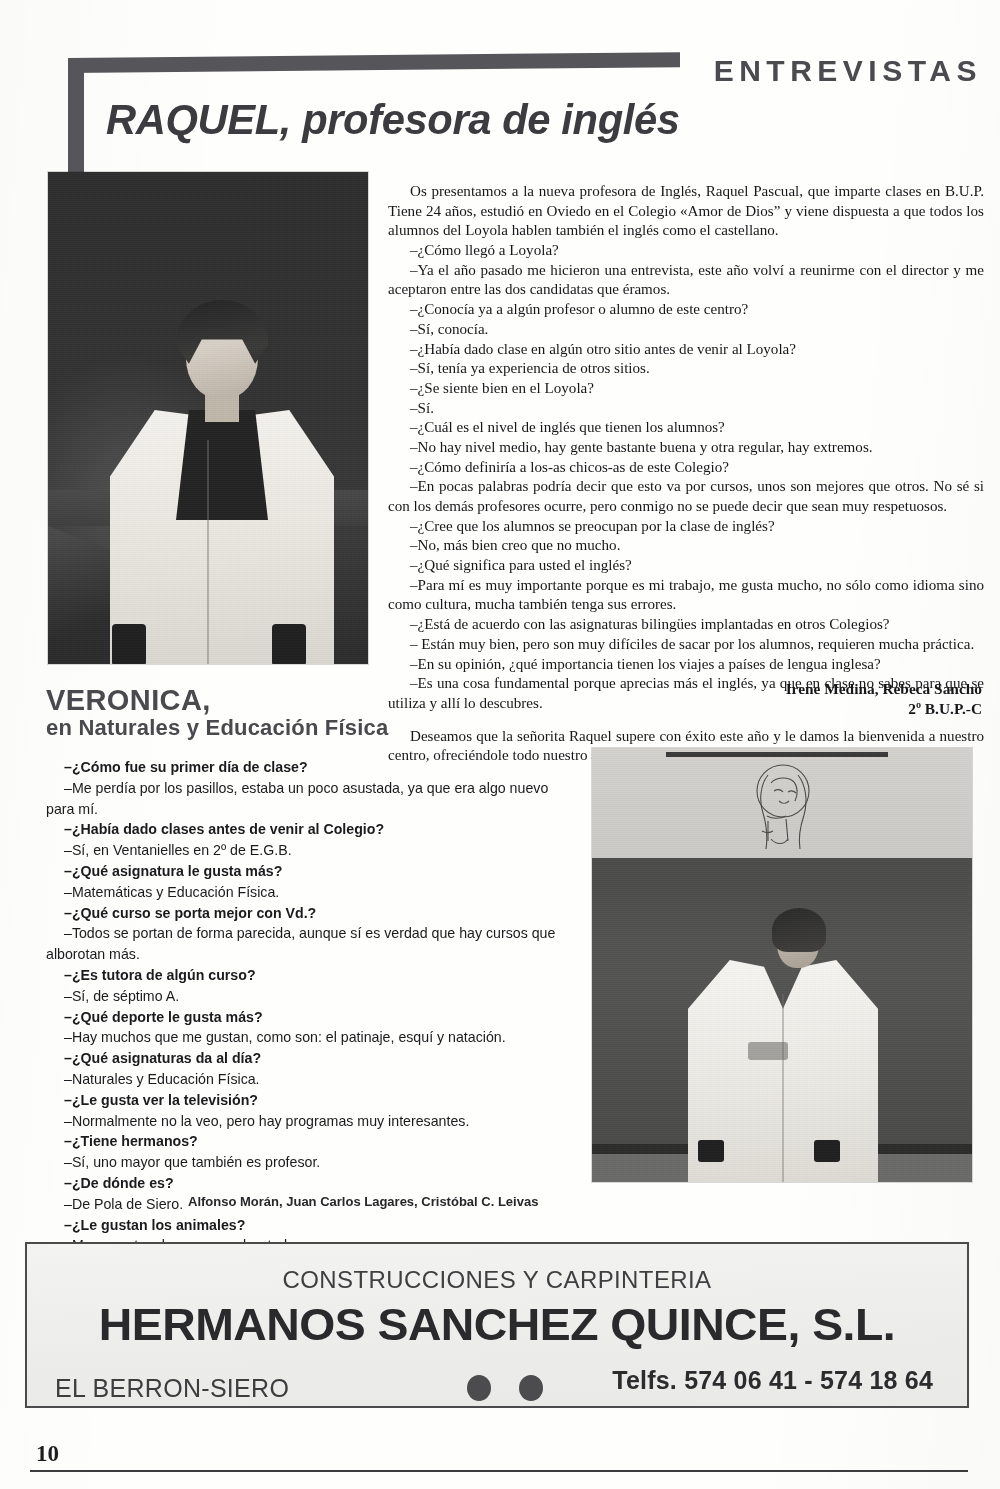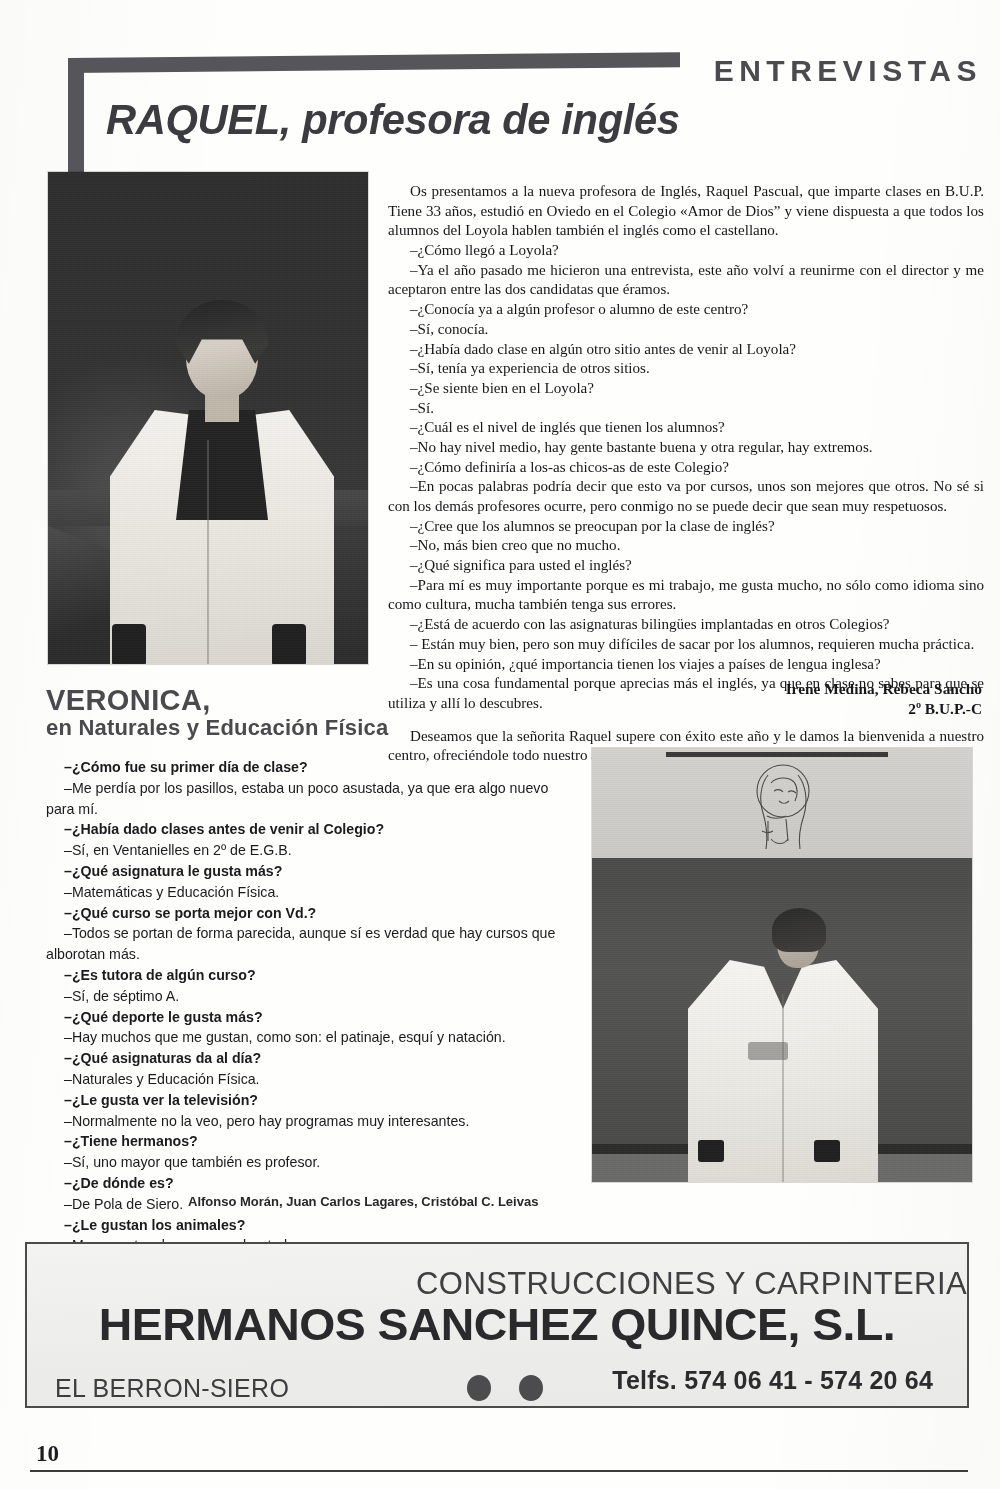--- a/index.html
+++ b/index.html
@@ -303,24 +303,24 @@
     position: absolute;
     left: 25px; top: 1242px;
     width: 944px; height: 166px;
     border: 2px solid #4b4b4d;
     background: linear-gradient(178deg, #f3f3f1 0%, #ececeb 60%, #e9e9e7 100%);
     box-sizing: border-box;
   }
   .ad-line1 {
     position: absolute;
     left: 0; right: 0; top: 22px;
-    text-align: right;
+    text-align: center;
     font-family: "Liberation Sans", sans-serif;
     font-weight: 400;
-    font-size: 31px;
+    font-size: 24px;
     color: #3f3f42;
     letter-spacing: 0.4px;
   }
   .ad-line2 {
     position: absolute;
     left: 0; right: 0; top: 55px;
     text-align: center;
     font-family: "Liberation Sans", sans-serif;
     font-weight: 700;
     font-size: 45px;
@@ -389,21 +389,21 @@
     <div class="coat-seam"></div>
     <div class="neck"></div>
     <div class="head"></div>
     <div class="hair"></div>
     <div class="sleeveL"></div>
     <div class="sleeveR"></div>
     <div class="grain"></div>
   </div>
 
   <div class="col-raquel" id="col-raquel">
-      <p>Os presentamos a la nueva profesora de Inglés, Raquel Pascual, que imparte clases en B.U.P. Tiene 33 años, estudió en Oviedo en el Colegio «Amor de Dios” y viene dispuesta a que todos los alumnos del Loyola hablen también el inglés como el castellano.</p>
+      <p>Os presentamos a la nueva profesora de Inglés, Raquel Pascual, que imparte clases en B.U.P. Tiene 24 años, estudió en Oviedo en el Colegio «Amor de Dios” y viene dispuesta a que todos los alumnos del Loyola hablen también el inglés como el castellano.</p>
       <p class="q">–¿Cómo llegó a Loyola?</p>
       <p>–Ya el año pasado me hicieron una entrevista, este año volví a reunirme con el director y me aceptaron entre las dos candidatas que éramos.</p>
       <p class="q">–¿Conocía ya a algún profesor o alumno de este centro?</p>
       <p>–Sí, conocía.</p>
       <p class="q">–¿Había dado clase en algún otro sitio antes de venir al Loyola?</p>
       <p>–Sí, tenía ya experiencia de otros sitios.</p>
       <p class="q">–¿Se siente bien en el Loyola?</p>
       <p>–Sí.</p>
       <p class="q">–¿Cuál es el nivel de inglés que tienen los alumnos?</p>
       <p>–No hay nivel medio, hay gente bastante buena y otra regular, hay extremos.</p>
@@ -485,19 +485,19 @@
     <div class="cuffR"></div>
     <div class="grain"></div>
   </div>
 
   <div class="ad">
     <div class="ad-line1">CONSTRUCCIONES Y CARPINTERIA</div>
     <div class="ad-line2">HERMANOS SANCHEZ QUINCE, S.L.</div>
     <div class="ad-city">EL BERRON-SIERO</div>
     <div class="ad-dot d1"></div>
     <div class="ad-dot d2"></div>
-    <div class="ad-phones">Telfs. 574 06 41 - 574 20 64</div>
+    <div class="ad-phones">Telfs. 574 06 41 - 574 18 64</div>
   </div>
 
   <div class="folio-num">10</div>
   <div class="folio-rule"></div>
 
 </div>
 
 </body></html>

